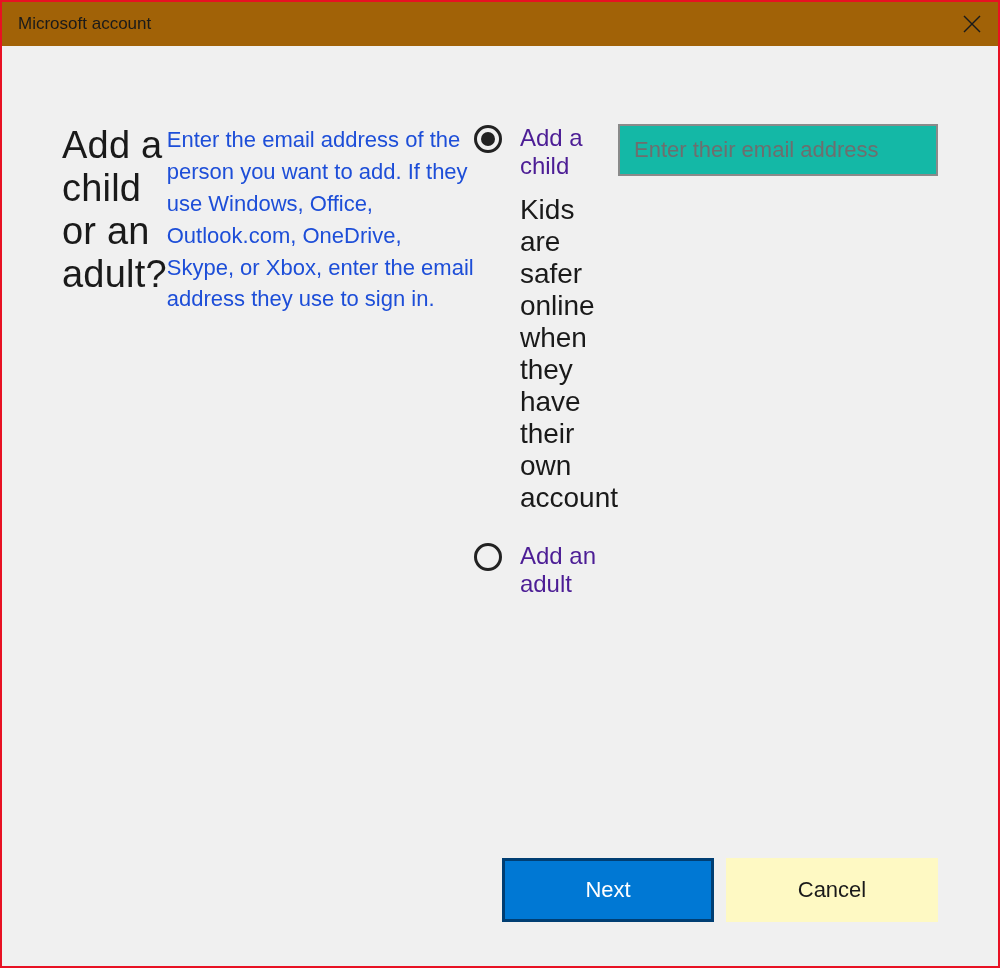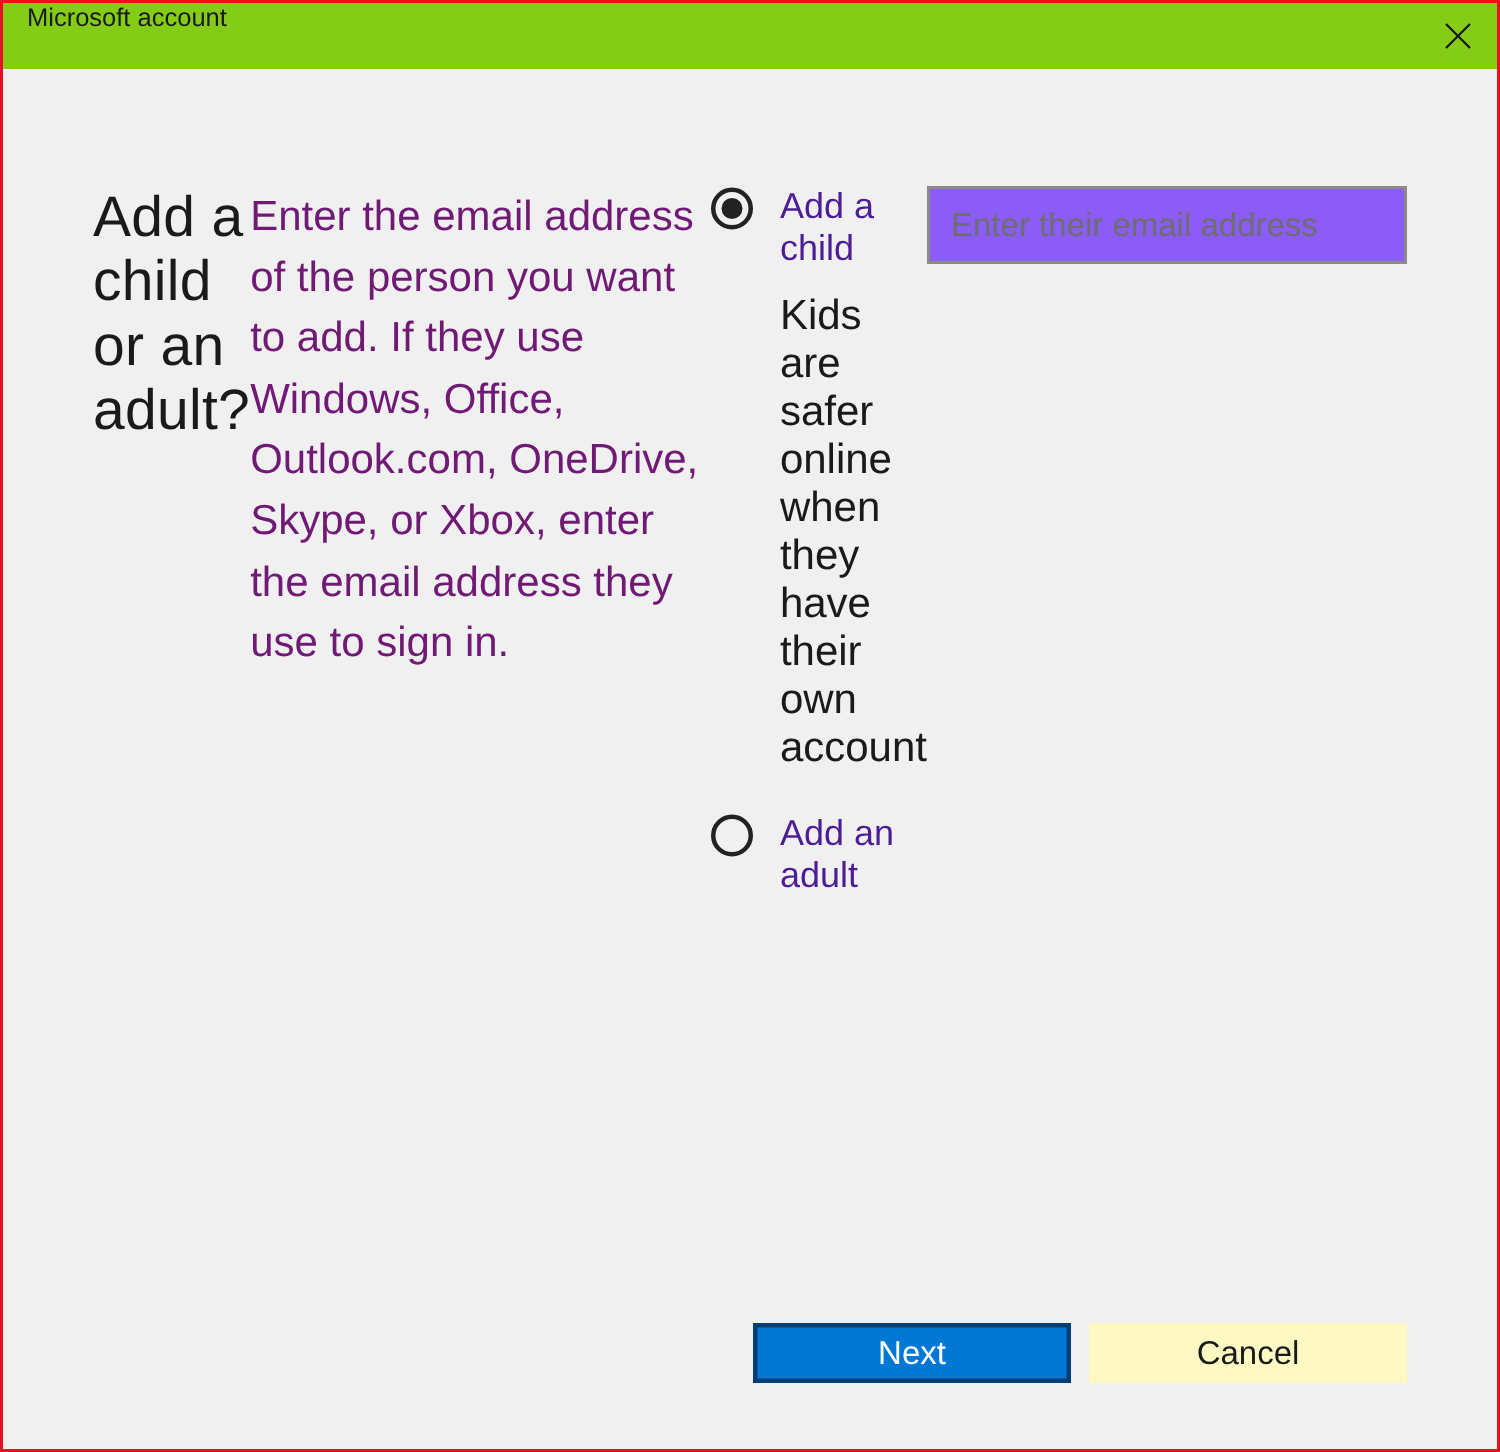--- a/index.html
+++ b/index.html
@@ -18,23 +18,24 @@
       width: 1000px;
       height: 968px;
       border: 2px solid #e81123;
       display: flex;
       flex-direction: column;
       background: #fff;
     }
     .titlebar {
       height: 44px;
       display: flex;
+      align-items: center;
       justify-content: space-between;
       padding: 0 0 0 16px;
-      background: #84cc16;
+      background: #a16207;
     }
     .titlebar-title {
       font-size: 17px;
       color: #1a1a1a;
       font-weight: 400;
     }
     .close-btn {
       width: 52px;
       height: 44px;
       display: flex;
@@ -55,22 +56,22 @@
       position: relative;
     }
     .heading {
       font-size: 38px;
       font-weight: 400;
       color: #1a1a1a;
       margin-bottom: 40px;
       letter-spacing: 0.2px;
     }
     .description {
-      font-size: 28px;
-      color: #701a75;
+      font-size: 22px;
+      color: #1d4ed8;
       line-height: 1.45;
       margin-bottom: 48px;
       font-weight: 400;
     }
     .radio-group {
       margin-bottom: 40px;
     }
     .radio-option {
       display: flex;
       align-items: flex-start;
@@ -106,21 +107,21 @@
       font-size: 28px;
       color: #1a1a1a;
       margin-left: 46px;
       margin-bottom: 28px;
       font-weight: 400;
     }
     .email-input {
       width: 612px;
       height: 52px;
       border: 2px solid #8a8a8a;
-      background: #8b5cf6;
+      background: #14b8a6;
       font-size: 22px;
       padding: 0 14px;
       font-family: inherit;
       color: #1a1a1a;
       margin-bottom: 20px;
     }
     .email-input::placeholder {
       color: #6e6e6e;
     }
     .link {
@@ -132,21 +133,21 @@
     }
     .button-row {
       position: absolute;
       bottom: 44px;
       right: 60px;
       display: flex;
       gap: 12px;
     }
     .btn {
       width: 212px;
-      height: 40px;
+      height: 64px;
       font-size: 22px;
       font-family: inherit;
       border: none;
       cursor: pointer;
       display: flex;
       align-items: center;
       justify-content: center;
     }
     .btn-primary {
       background: #0078d4;

